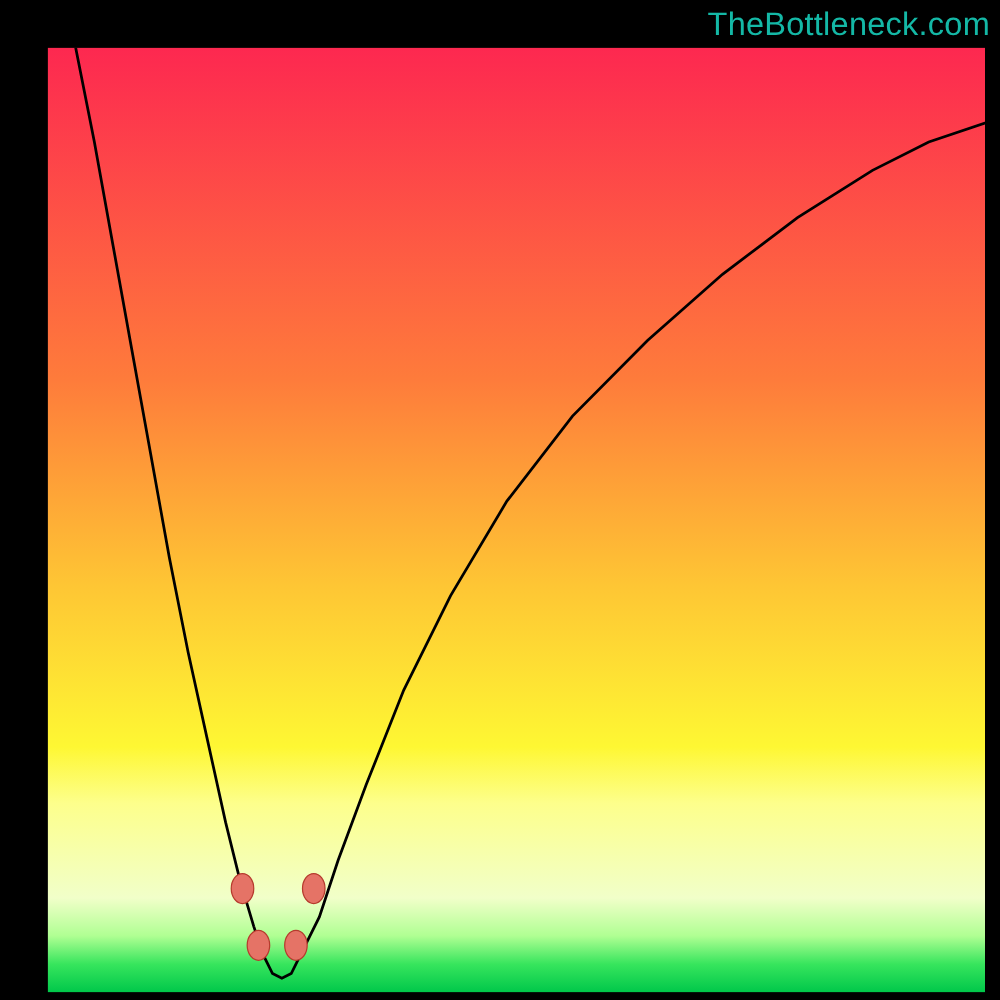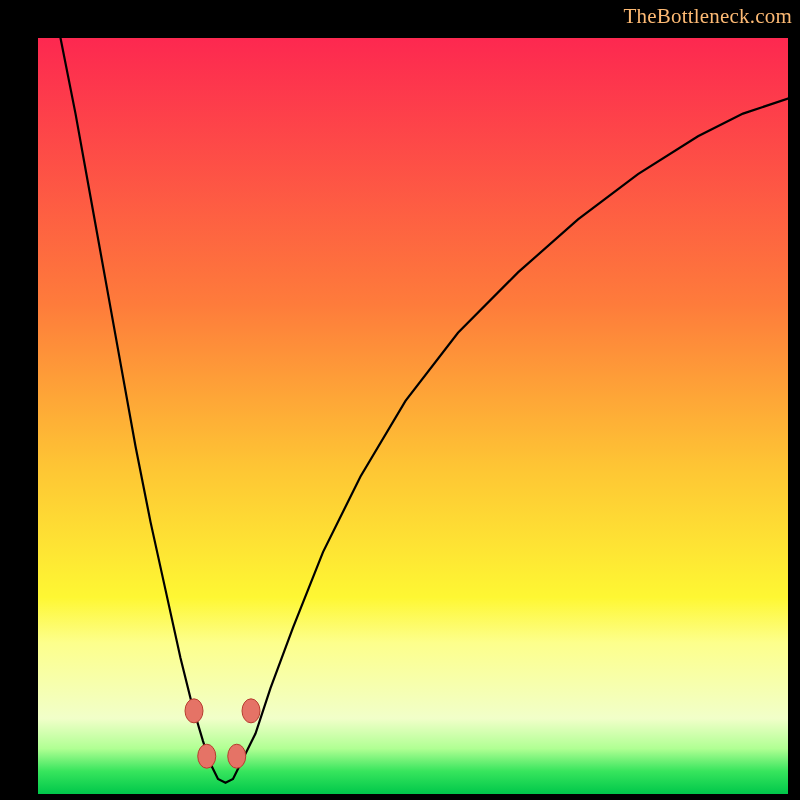--- a/index.html
+++ b/index.html
@@ -29,25 +29,25 @@
   }
   .plot-area svg {
     display: block;
     width: 100%;
     height: 100%;
   }
   .watermark {
     position: absolute;
     top: 4px;
     right: 8px;
-    color: #fdba74;
-    font-size: 21px;
+    color: #14b8a6;
+    font-size: 26px;
     letter-spacing: 0.2px;
     font-weight: 500;
-    font-family: Liberation Serif, serif;
+    font-family: Liberation Sans, sans-serif;
   }
 </style>
 </head>
 <body>
 
 <div class="frame">
 
   <div class="plot-area">
     <svg viewBox="0 0 750 756" preserveAspectRatio="none">
       <defs>

